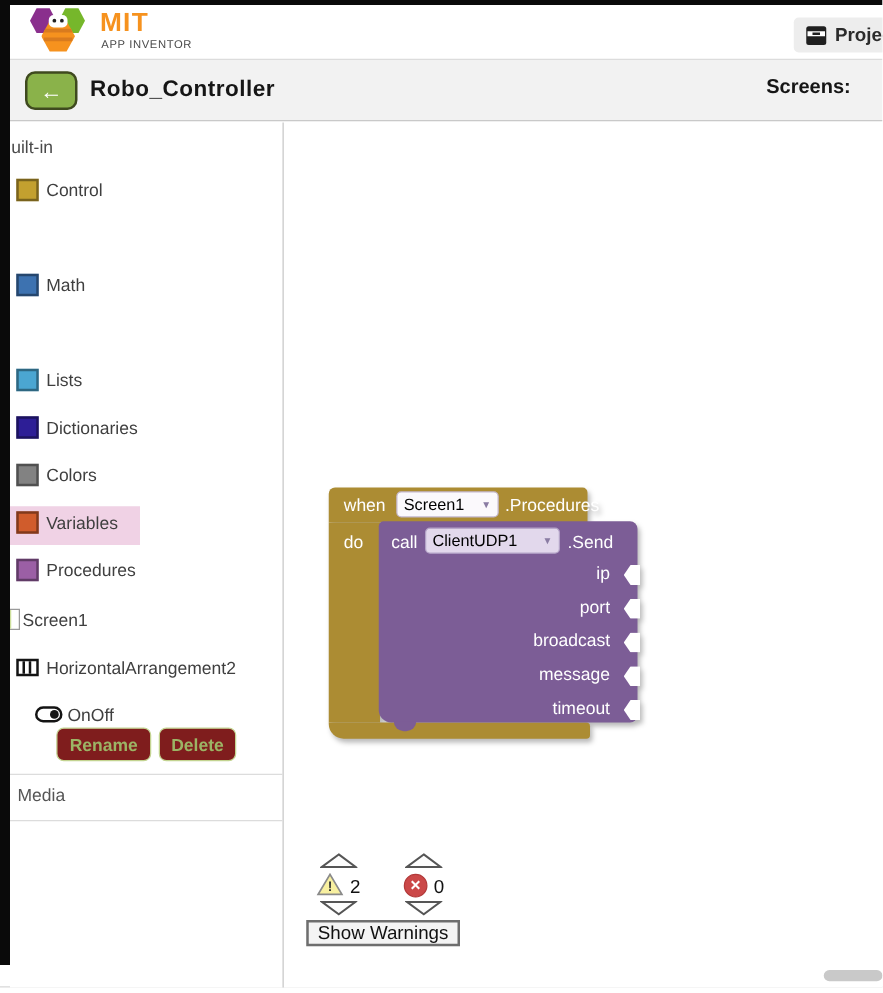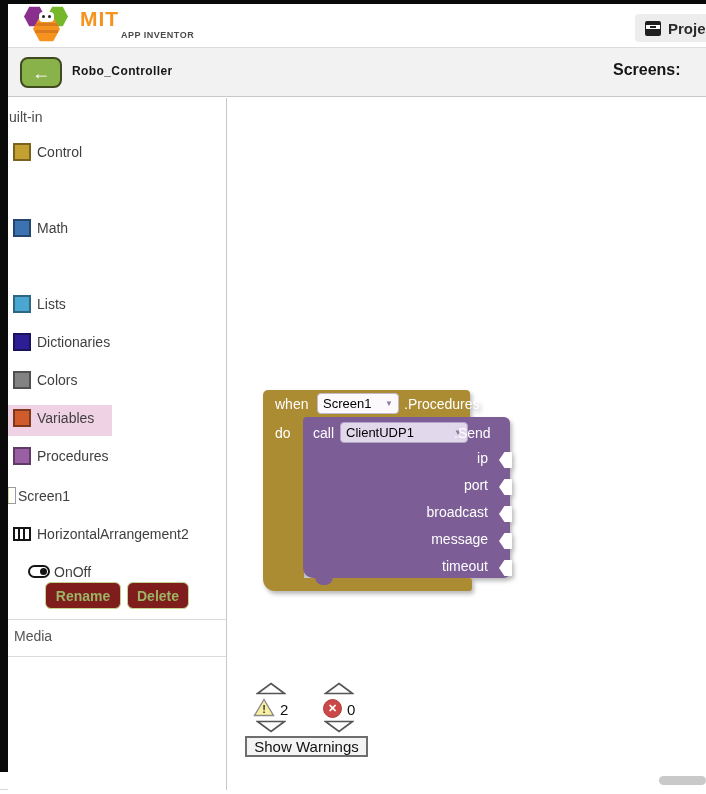--- a/index.html
+++ b/index.html
@@ -18,34 +18,34 @@
   
   .topbar { left:8px; top:4px; width:698px; height:44px; background:#fff; border-bottom:1px solid #dcdcdc; z-index:20; }
   .hex { position:absolute; clip-path:polygon(25% 3%,75% 3%,100% 50%,75% 97%,25% 97%,0 50%); }
   .hex-purple { left:16px; top:2px; width:21px; height:21px; background:#8a2f8d; }
   .hex-green  { left:39px; top:2px; width:21px; height:21px; background:#76b72b; }
   .hex-orange { left:25px; top:12px; width:27px; height:26px; background:#f6921e; }
   .bee-stripe { position:absolute; left:2px; width:23px; height:3px; background:#d97b1e; }
   .bee-face { position:absolute; left:31px; top:8px; width:15px; height:10px; background:#fff; border-radius:4px; z-index:2; }
   .bee-eye { position:absolute; top:3px; width:3px; height:3px; background:#222; border-radius:50%; }
   .brand-mit { position:absolute; left:72px; top:3px; font-size:21px; font-weight:800; color:#f6921e; letter-spacing:1px; }
-  .brand-sub { position:absolute; left:73px; top:26px; font-size:9px; font-weight:700; color:#4a4a4a; letter-spacing:.5px;margin-left:40px; }
+  .brand-sub { position:absolute; left:73px; top:26px; font-size:9px; font-weight:400; color:#4a4a4a; letter-spacing:.5px; }
   .project-btn { position:absolute; left:627px; top:10px; width:96px; height:28px; background:#ededed; border-radius:4px;
     display:flex; align-items:center; gap:7px; padding-left:10px; cursor:pointer; }
   .proj-icon { position:relative; width:16px; height:15px; background:#1f1f1f; border-radius:2px; flex:0 0 auto; }
   .proj-icon::before { content:""; position:absolute; left:1px; top:4px; width:14px; height:4px; background:#fff; }
   .proj-icon::after { content:""; position:absolute; left:5px; top:5px; width:6px; height:2px; background:#1f1f1f; }
   .project-btn span.lbl { font-size:15px; font-weight:700; color:#2b2b2b; }
 
   
   .header-bar { left:8px; top:48px; width:698px; height:49px; background:#f2f2f2; border-bottom:1px solid #c9c9c9; z-index:20; }
   .back-btn { position:absolute; left:12px; top:9px; width:42px; height:31px; background:#8ab24a; border:2px solid #3f4a1f;
     border-radius:8px; display:flex; align-items:center; justify-content:center; cursor:pointer; }
   .back-arrow { color:#fff; font-size:18px; font-weight:700; line-height:1; }
-  .app-title { position:absolute; left:64px; top:0; line-height:47px; font-size:12px; font-weight:700; color:#161616; letter-spacing:.4px; }
+  .app-title { position:absolute; left:64px; top:0; line-height:47px; font-size:18px; font-weight:700; color:#161616; letter-spacing:.4px; }
   .screens-label { position:absolute; left:605px; top:0; line-height:44px; font-size:16px; font-weight:700; color:#161616; }
 
   
   .sidebar { left:8px; top:98px; width:219px; height:692px; background:#fff; border-right:1px solid #c8c8c8; overflow:hidden; z-index:15; }
   .builtin-header { position:absolute; left:1px; top:11px; font-size:14px; color:#4a4a4a; }
   .pal-row { position:absolute; left:0; width:100%; height:26px; cursor:pointer; }
   .pal-sq { position:absolute; left:5px; top:1px; width:18px; height:18px; border:2px solid rgba(0,0,0,.38); }
   .pal-lbl { position:absolute; left:29px; top:2px; font-size:14px; color:#3f3f3f; }
   .hl-variables { position:absolute; left:0; top:307px; width:104px; height:31px; background:#f0d2e5; }
   .sq-control{background:#c3a02f}.sq-logic{background:#80ac4e}.sq-math{background:#3d72b0}
@@ -84,21 +84,21 @@
   .when-bottom { left:263px; top:578px; width:209px; height:13px; border-radius:0 3px 3px 12px; }
   .blk-txt { color:#fff; font-size:14px; line-height:18px; }
   .when-kw { left:275px; top:395px; }
   .init-lbl { left:404px; top:395px; }
   .do-lbl { left:275px; top:424px; }
 
   .dd { position:absolute; display:flex; align-items:center; justify-content:space-between; padding:0 5px;
     border-radius:4px; font-size:13px; color:#000; cursor:pointer; }
   .dd .tri { font-size:8px; color:#8a7ca3; margin-left:4px; }
   .dd-screen { left:317px; top:393px; width:82px; height:21px; background:#fbf9fc; border:1px solid #c4b8ce; }
-  .dd-client { left:37px; top:5px; width:128px; height:21px; background:#e2d8ec; border:1px solid #b3a3c7; }
+  .dd-client { left:37px; top:5px; width:108px; height:21px; background:#e2d8ec; border:1px solid #b3a3c7; }
 
   .call-block { left:303px; top:417px; width:207px; height:161px; background:#7c5d96; border-radius:4px 6px 6px 10px; }
   .call-kw { position:absolute; left:10px; top:7px; }
   .send-lbl { position:absolute; left:151px; top:7px; }
   .param { position:absolute; right:22px; font-size:14px; color:#fff; }
   .p0{top:33px}.p1{top:60px}.p2{top:87px}.p3{top:114px}.p4{top:141px}
   .notch { position:absolute; right:-2px; width:13px; height:16px; background:#fff;
     clip-path:polygon(100% 0,100% 100%,42% 100%,0 50%,42% 0); }
   .n0{top:35px}.n1{top:62px}.n2{top:89px}.n3{top:116px}.n4{top:143px}
   .bottom-plug { position:absolute; left:12px; bottom:-7px; width:18px; height:8px; background:#7c5d96; border-radius:0 0 9px 9px; }

